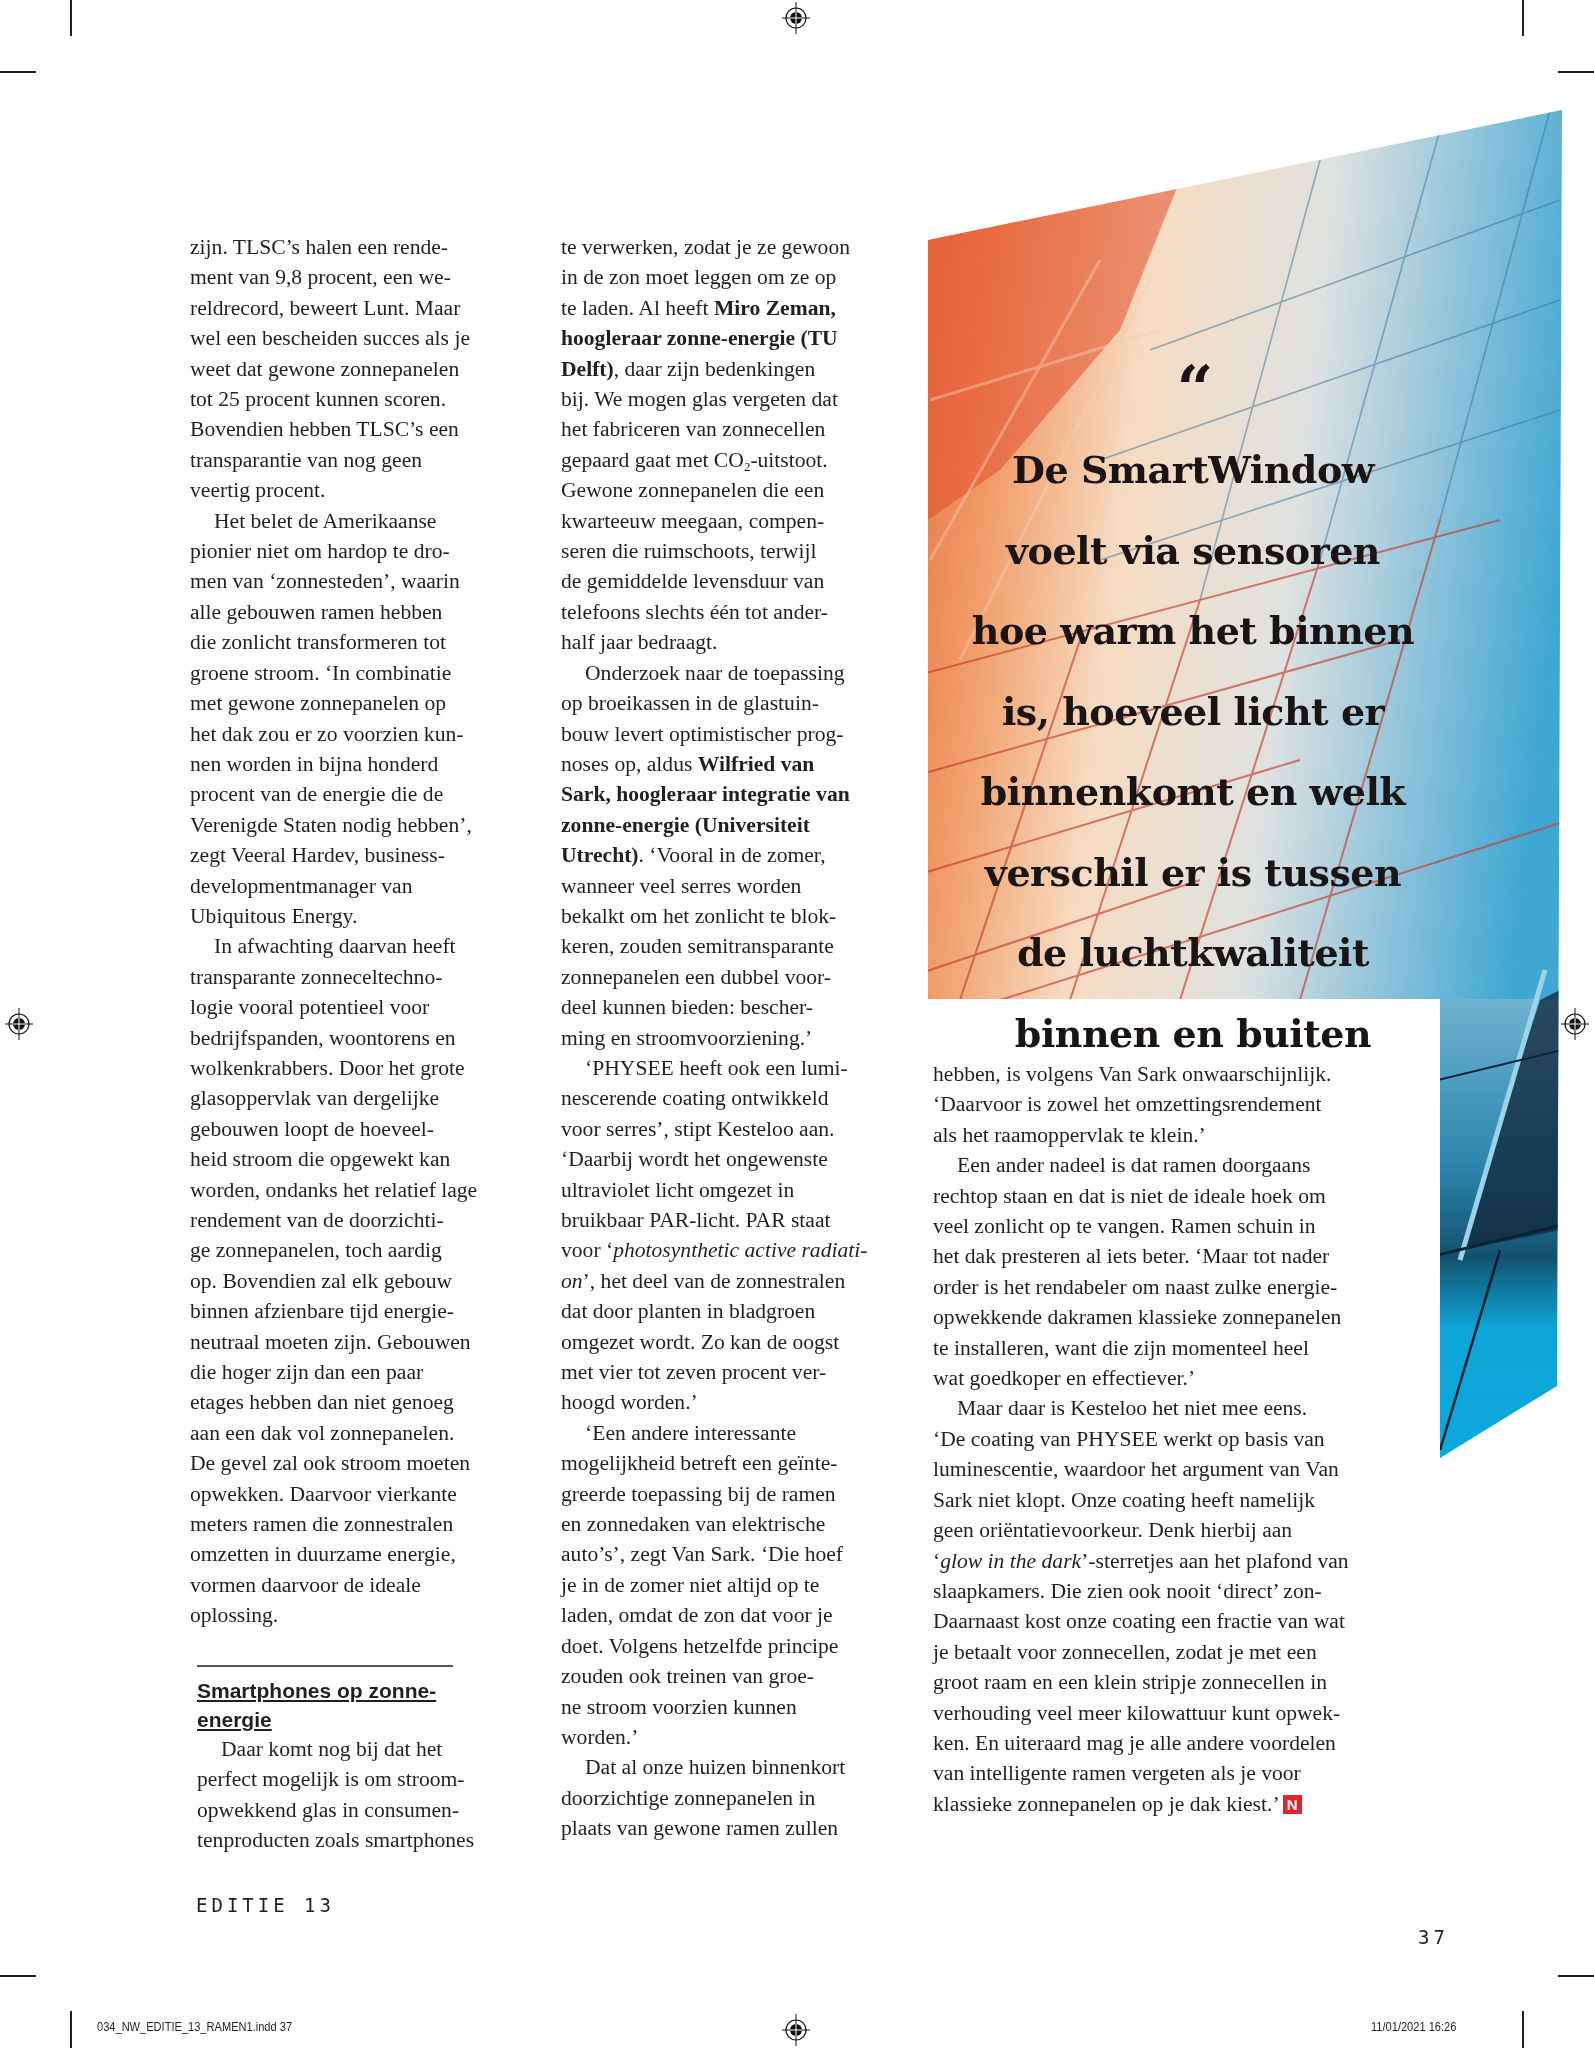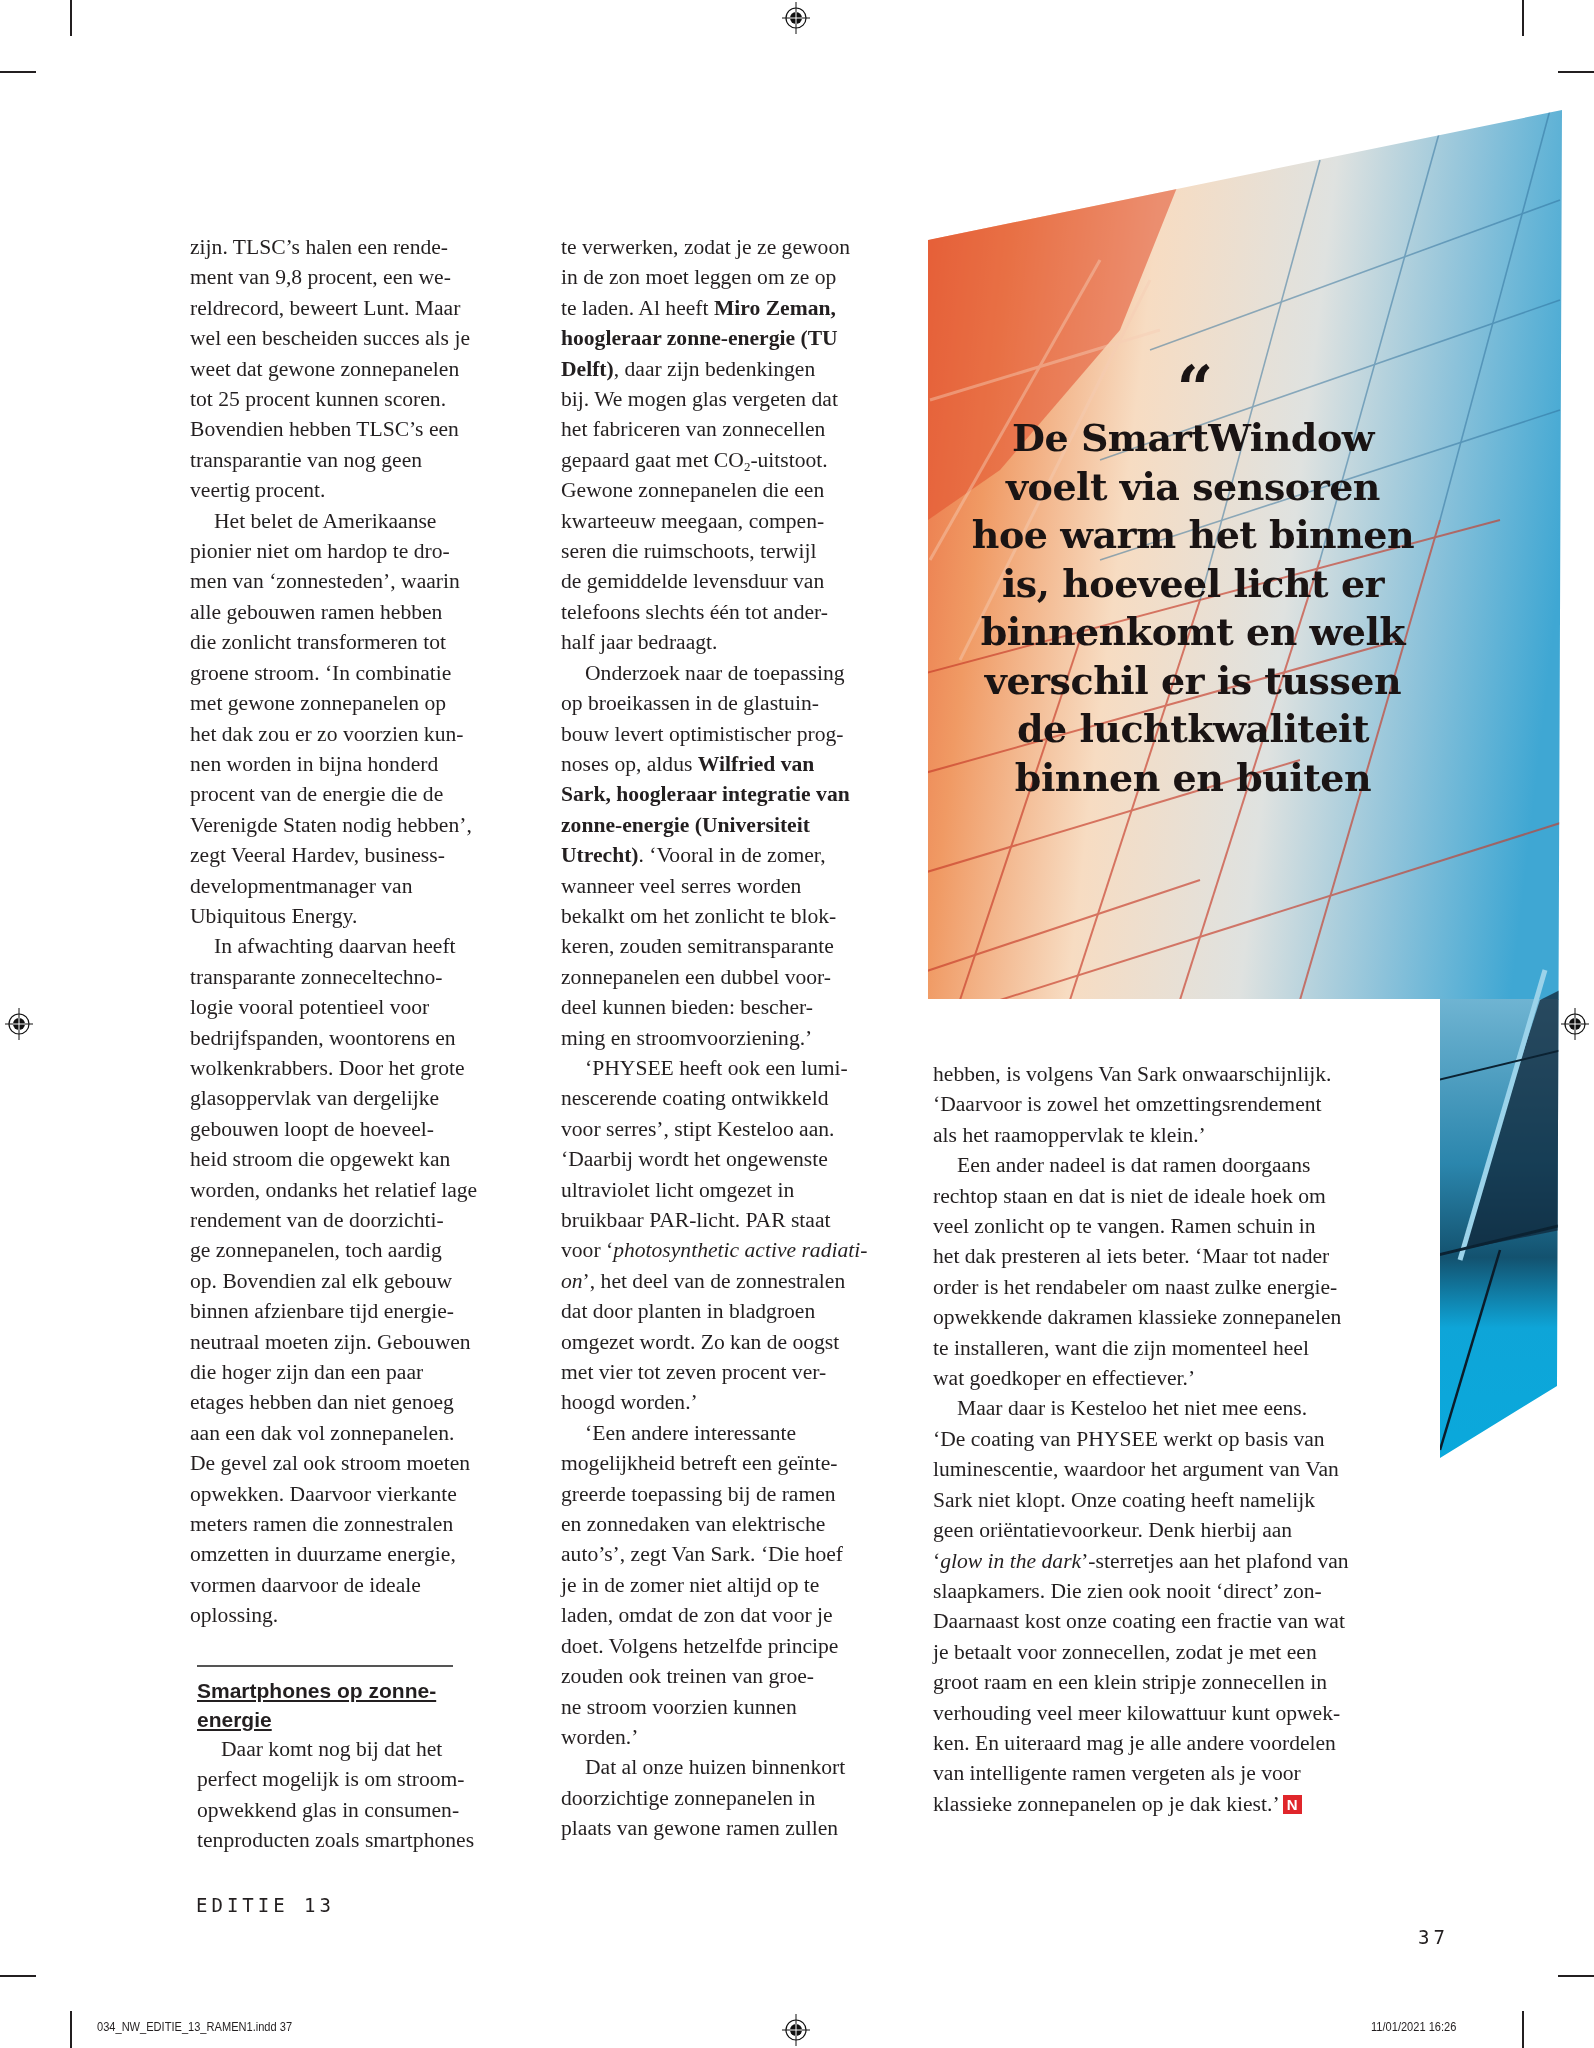--- a/index.html
+++ b/index.html
@@ -27,21 +27,21 @@
              font-size: 21px; line-height: 29px; color: #231f20; text-decoration: underline; }
   #col1b { left: 197px; top: 1734px; width: 340px; }
 
   
   .photo { position: absolute; left: 0; top: 0; width: 1594px; height: 2048px; pointer-events: none; }
   .quote { position: absolute; left: 928px; top: 364px; width: 530px; text-align: center;
            font-family: "DejaVu Serif", "Liberation Serif", serif; font-weight: bold;
            color: #1a1414; }
   .quote .mark { font-size: 64px; line-height: 50px; display: block; letter-spacing: -4px; }
   .quote .text { font-size: 38px; line-height: 48.5px; letter-spacing: -0.5px; display: block; }
-  .quote .text span { display: block; white-space: nowrap; }
+  .quote .text span { display: block; white-space: nowrap; margin-top: 32px; }
 
   .end-badge { display: inline-block; width: 19px; height: 19px; background: #e0262b; color: #fff;
                font-family: "Liberation Sans", sans-serif; font-weight: bold; font-size: 15px;
                line-height: 19px; text-align: center; vertical-align: 1px; margin-left: 3px; text-indent: 0; }
 
   
   .folio { position: absolute; top: 1894px; font-family: "DejaVu Sans Mono", "Liberation Mono", monospace;
            font-size: 19px; letter-spacing: 4px; color: #231f20; text-align: right; }
   #folio-left { left: 196px; }
   #folio-right { left: 1418px; margin-top: 32px; }

